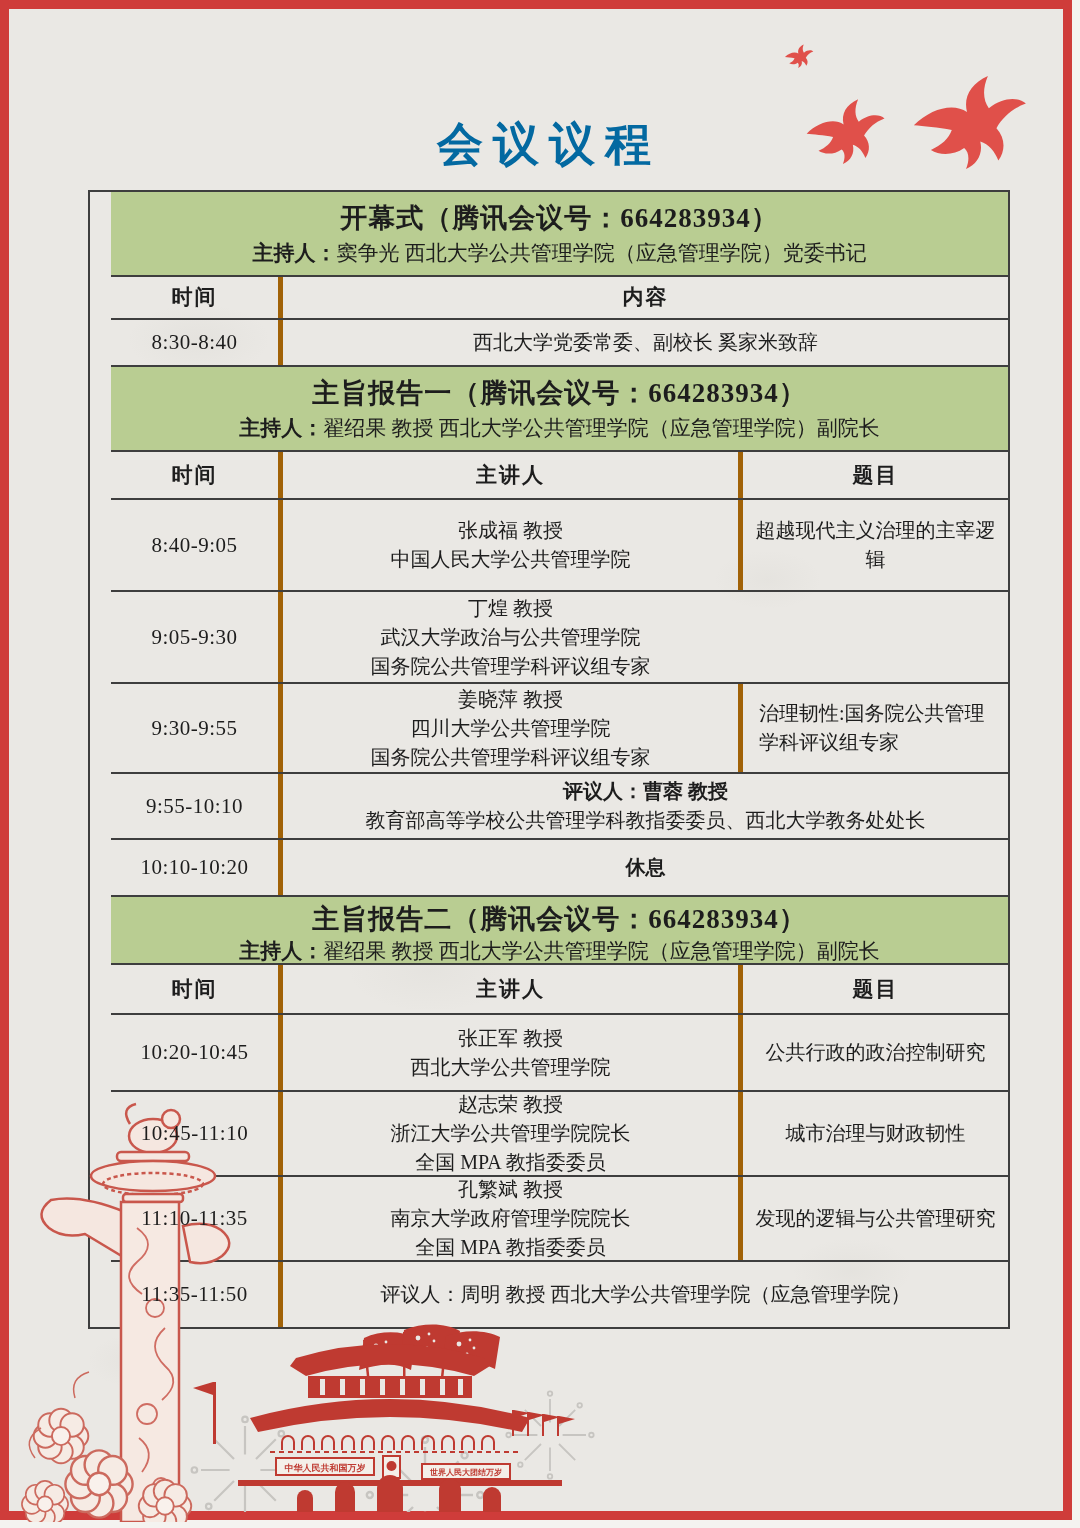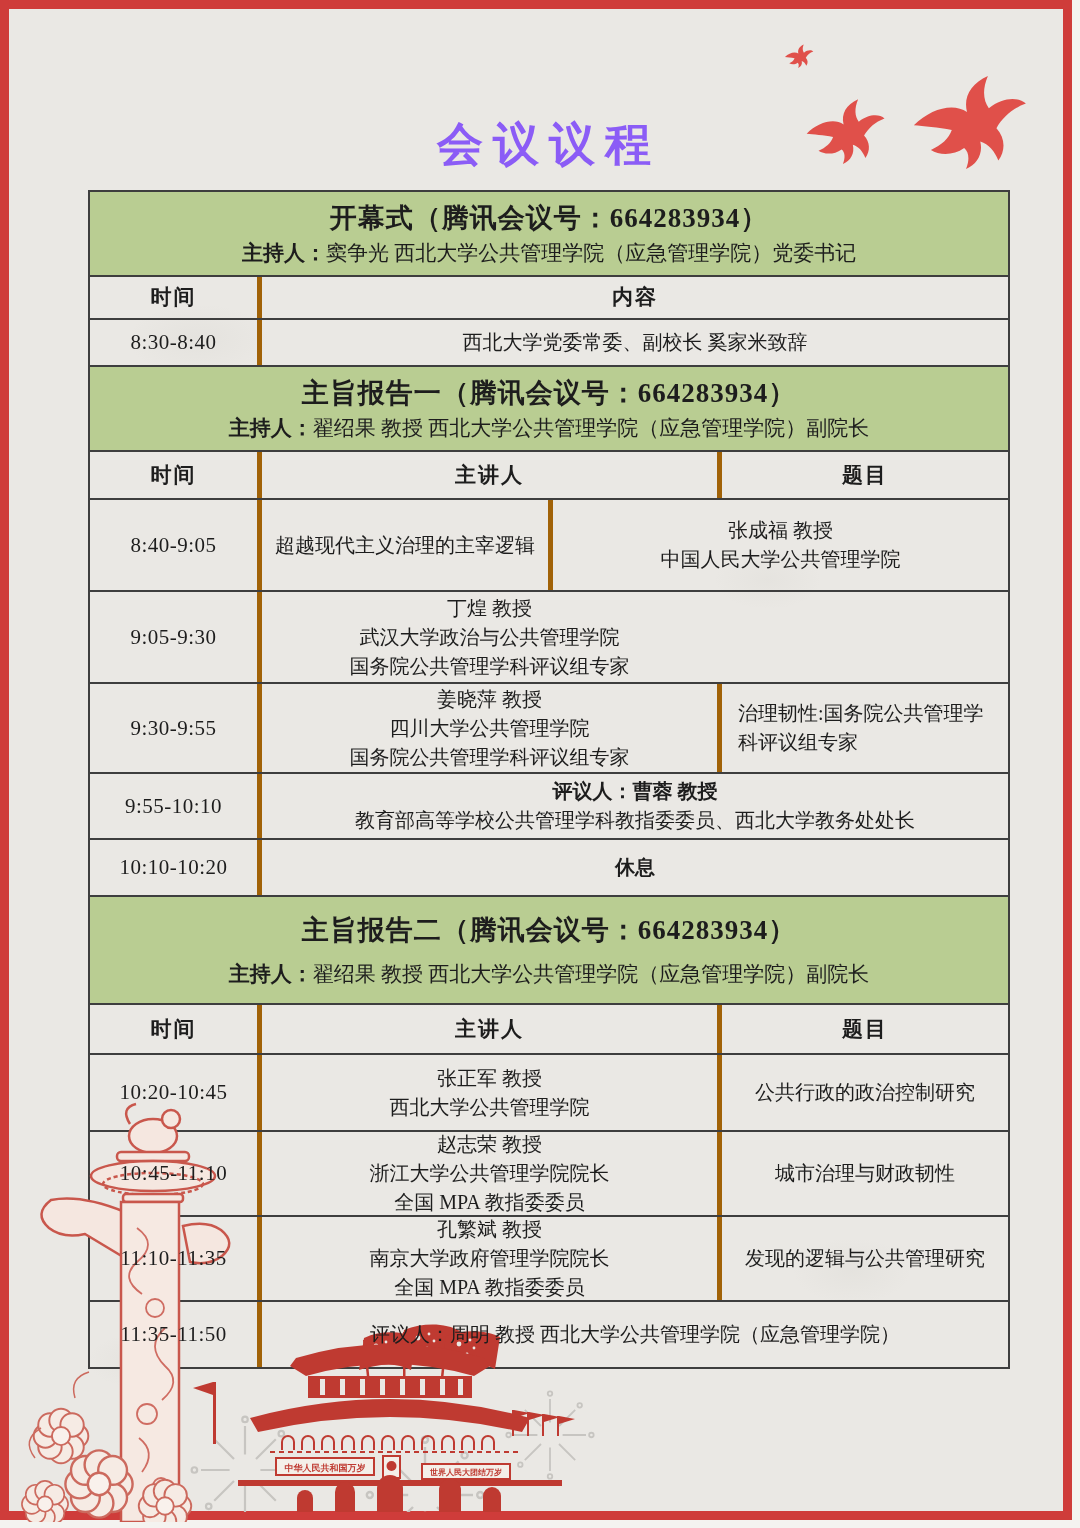--- a/index.html
+++ b/index.html
@@ -18,26 +18,27 @@
       radial-gradient(ellipse 120px 60px at 18% 22%, rgba(140,140,128,.06), transparent 60%),
       radial-gradient(ellipse 90px 50px at 72% 38%, rgba(140,140,128,.05), transparent 60%),
       radial-gradient(ellipse 140px 70px at 40% 64%, rgba(140,140,128,.05), transparent 60%),
       radial-gradient(ellipse 100px 55px at 80% 84%, rgba(140,140,128,.06), transparent 60%),
       radial-gradient(ellipse 80px 45px at 12% 90%, rgba(140,140,128,.05), transparent 60%),
       #eae8e4;
   }
   .page-title {
     position:absolute; left:88px; top:114px; width:922px;
     text-align:center; font-size:46px; font-weight:700; letter-spacing:10px;
-    color:#8b5cf6; z-index:5;
+    color:#0369a1; z-index:5;
   }
   
   .tbl {
     position:absolute; left:88px; top:190px; width:922px;
     border:2.5px solid #3e3e3e;
+    padding-left:21px;
   }
   .banner {
     background:#b9cd92; border-bottom:2px solid #3e3e3e;
     display:flex; flex-direction:column; justify-content:space-evenly;
     text-align:center; position:relative; z-index:5; padding:4px 0;
   }
   .btitle { font-size:27px; font-weight:700; letter-spacing:1px; }
   .bhost  { font-size:21px; }
   .hlabel { font-weight:700; }
   .row { display:flex; border-bottom:2px solid #3e3e3e; }
@@ -49,21 +50,21 @@
   }
   .cell + .cell { border-left:5px solid #a16207; }
   .time  { width:167px; font-size:21px; letter-spacing:.5px; }
   .sp    { width:460px; }
   .grow  { flex:1; }
   .th    { font-size:21px; font-weight:700; letter-spacing:2px; }
   .tleft { align-items:flex-start; text-align:left; padding:2px 12px 2px 16px; }
   .bold  { font-weight:700; }
   .h43{height:43px} .h47{height:47px} .h48{height:48px} .h50{height:50px}
   .h57{height:57px} .h65{height:65px} .h66{height:66px} .h67{height:77px}
-  .h85{height:85px} .h90{height:90px} .h92{height:92px} .h93{height:108px}
+  .h85{height:85px} .h90{height:90px} .h92{height:92px} .h93{height:68px}
   
   .doves   { position:absolute; left:770px; top:32px;  width:270px; height:150px; z-index:2; }
   .huabiao { position:absolute; left:15px;  top:1098px; width:230px; height:424px; z-index:3; }
   .gate    { position:absolute; left:150px; top:1322px; width:480px; height:190px; z-index:2; }
 </style>
 </head>
 <body>
 
 <div class="canvas">
   <div class="frame"></div>
@@ -108,25 +109,25 @@
         </div>
       </div>
       <div class="row h48">
         <div class="cell time th">时间</div>
         <div class="cell sp th">主讲人</div>
         <div class="cell grow th">题目</div>
       </div>
 
       <div class="row h92">
         <div class="cell time">8:40-9:05</div>
-        <div class="cell grow">超越现代主义治理的主宰逻辑</div>
         <div class="cell sp">
           <div>张成福 教授</div>
           <div>中国人民大学公共管理学院</div>
         </div>
+        <div class="cell grow">超越现代主义治理的主宰逻辑</div>
       </div>
 
       <div class="row h92">
         <div class="cell time">9:05-9:30</div>
         <div class="cell sp">
           <div>丁煌 教授</div>
           <div>武汉大学政治与公共管理学院</div>
           <div>国务院公共管理学科评议组专家</div>
         </div>
       </div>

